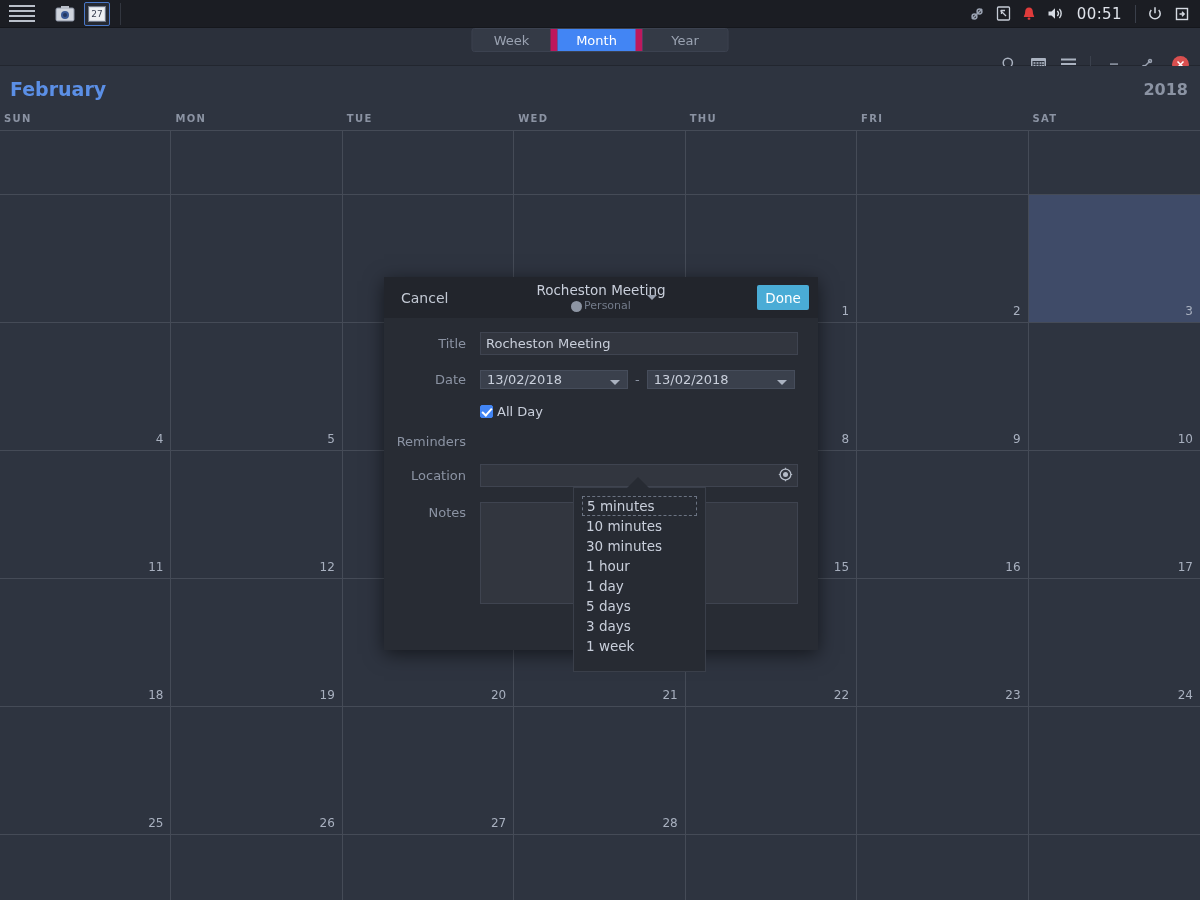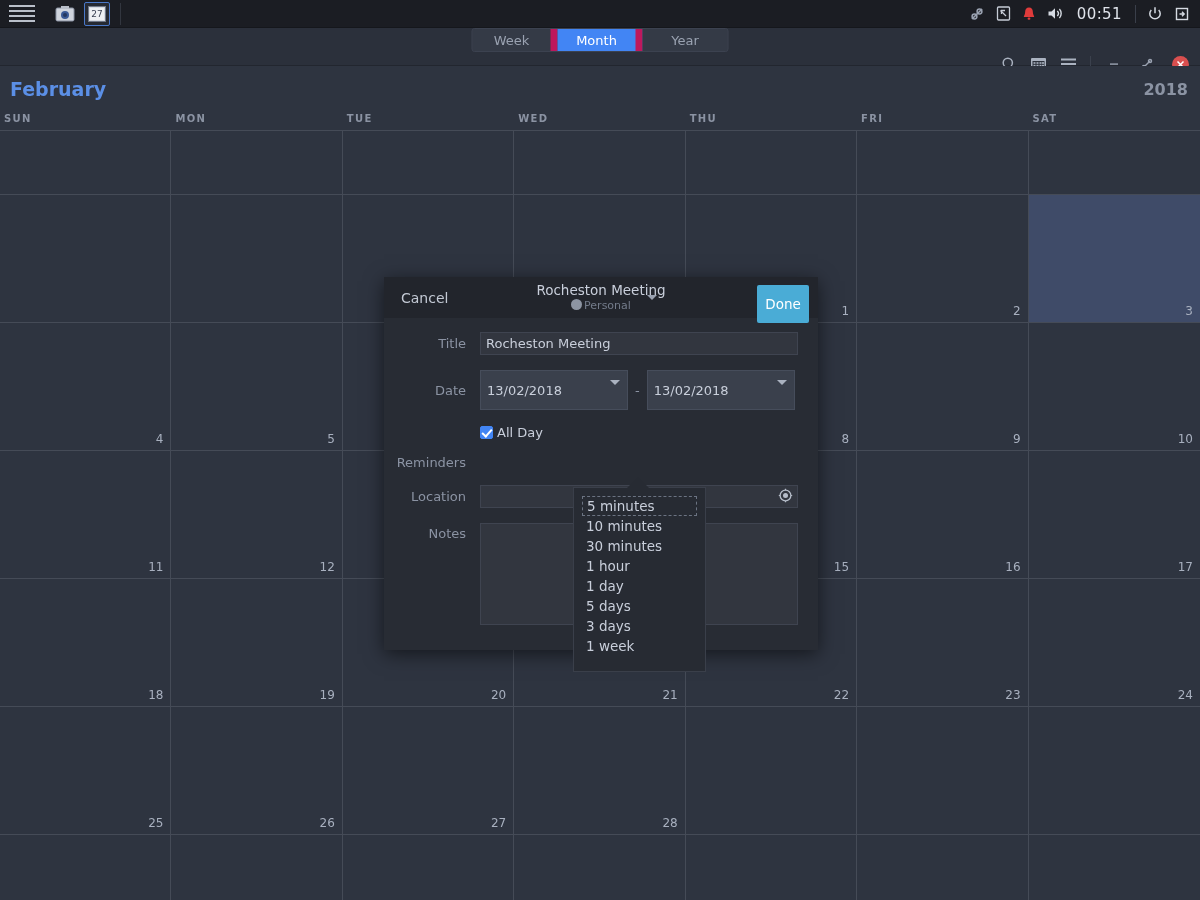--- a/index.html
+++ b/index.html
@@ -150,51 +150,51 @@
   #cancel-btn {
     color: #c3c9d4; font-size: 14px; margin-left: 17px; cursor: pointer;
   }
   #dlg-title-wrap {
     position: absolute; left: 0; right: 0; top: 0; height: 41px;
     display: flex; flex-direction: column; align-items: center;
     justify-content: center; pointer-events: none;
   }
   #dlg-title { color: #c9cfdb; font-size: 13.5px; line-height: 15px; }
   #dlg-sub {
-    display: flex; align-items: flex-start; gap: 2px;
+    display: flex; align-items: flex-end; gap: 2px;
     margin-top: 1px;
   }
   #cal-dot { width: 11px; height: 11px; border-radius: 50%; background: #8d95a3; }
   #cal-name { color: #737b8a; font-size: 11px; }
   #dlg-caret {
     position: absolute; left: 263px; top: 18px;
     width: 0; height: 0;
     border-left: 5px solid transparent; border-right: 5px solid transparent;
     border-top: 5px solid #9aa2b1; cursor: pointer;
   }
   #done-btn {
     position: absolute; right: 9px; top: 8px;
-    width: 52px; height: 38px; border-radius: 2px;
+    width: 52px; height: 25px; border-radius: 2px;
     background: #4aacd6; color: #ffffff; font-size: 13.5px;
     display: flex; align-items: center; justify-content: center; cursor: pointer;
   }
   #dlg-body { padding: 14px 20px 0 0; }
   .frow { display: flex; align-items: center; margin-bottom: 15px; }
   .flabel {
     width: 96px; text-align: right; padding-right: 14px;
     color: #8b93a3; font-size: 13px;
   }
   .txtinput {
     height: 23px; background: #32363f; border: 1px solid #3f4450;
     color: #c9cfdb; font-size: 13px; padding: 0 5px;
     display: flex; align-items: center;
   }
   #title-input { width: 318px; }
   .datesel {
-    width: 148px; height: 40px; background: #3a404c; border: 1px solid #464d5b;
+    width: 148px; height: 19px; background: #3a404c; border: 1px solid #464d5b;
     color: #c9cfdb; font-size: 13px; padding: 0 6px;
     display: flex; align-items: center; position: relative;
   }
   .datesel .dd {
     position: absolute; right: 7px; top: 9px;
     width: 0; height: 0;
     border-left: 5px solid transparent; border-right: 5px solid transparent;
     border-top: 5px solid #aab2c0;
   }
   .dash { color: #8b93a3; font-size: 13px; margin: 0 7px; }

